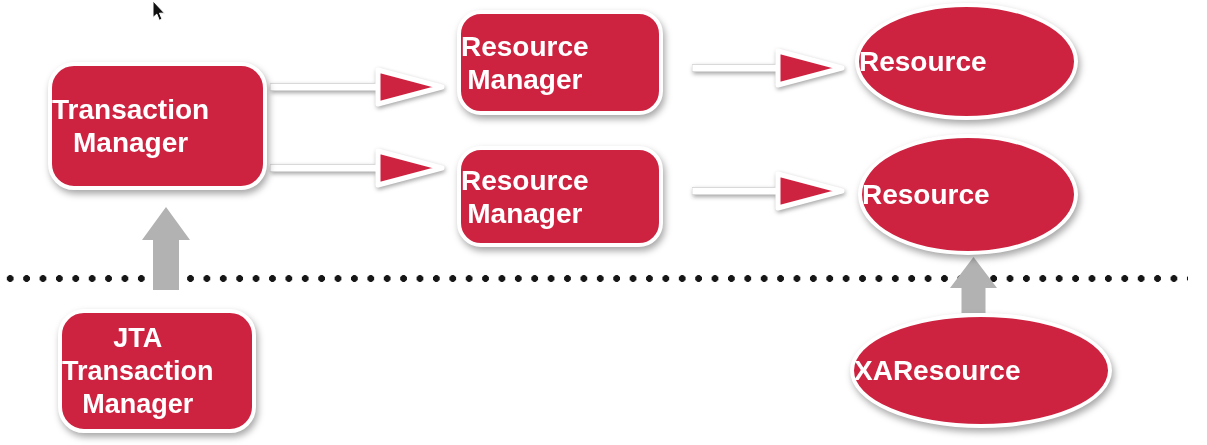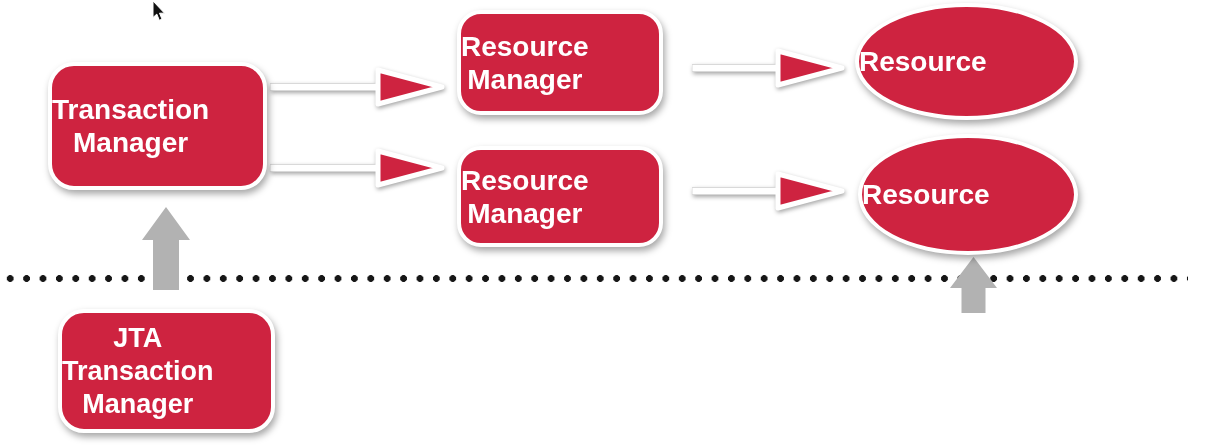--- a/index.html
+++ b/index.html
@@ -89,24 +89,27 @@
   </div>
 
   <div class="node ellipse" style="left:855px;top:3px;width:223px;height:117px">
     <span class="node-label">Resource</span>
   </div>
 
   <div class="node ellipse" style="left:858px;top:134px;width:220px;height:121px">
     <span class="node-label">Resource</span>
   </div>
 
-  <div class="node rect" style="left:58px;top:309px;width:217px;height:124px;font-size:27px;line-height:33px">
+  <div class="node rect" style="left:58px;top:309px;width:198px;height:124px;font-size:27px;line-height:33px">
     <span class="node-label">JTA
 Transaction
 Manager</span>
   </div>
 
+  <div class="node ellipse" style="left:850px;top:313px;width:262px;height:115px">
+    <span class="node-label">XAResource</span>
+  </div>
 
   <svg class="cursor-svg" width="20" height="26" viewBox="0 0 20 26">
     <polygon points="5,1 5,17.5 8.8,14.1 11.3,20.3 14,19.1 11.5,13.2 16.5,13.2" fill="#111111" stroke="#ffffff" stroke-width="1"></polygon>
   </svg>
 
 </div>
 
 </body></html>

